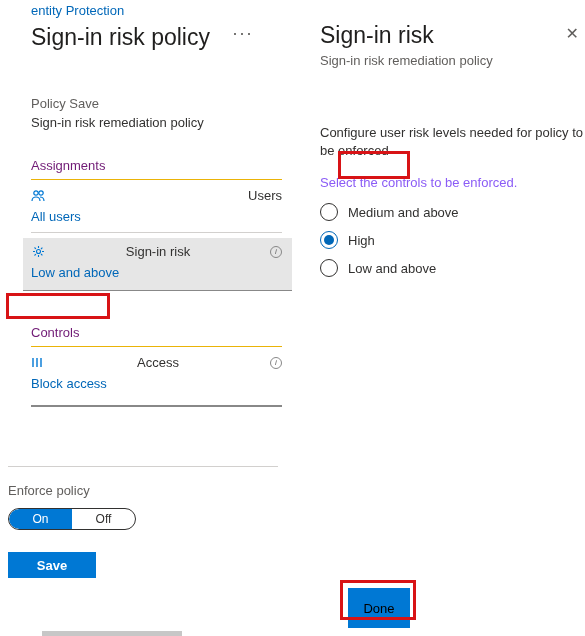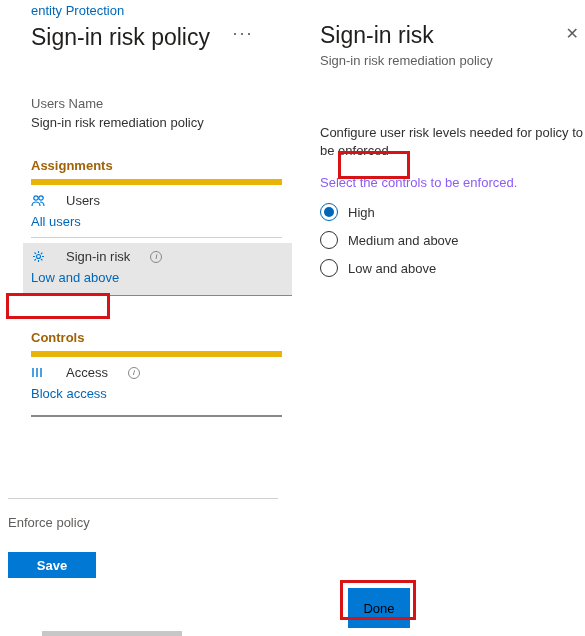--- a/index.html
+++ b/index.html
@@ -6,22 +6,22 @@
 body { font-family: "Segoe UI", Arial, sans-serif; font-size: 13px; color: #323130; background: #fff; width: 585px; height: 636px; overflow: hidden; position: relative; }
 .left { position: absolute; left: 12px; top: 0; width: 280px; height: 492px; padding: 0 10px 0 19px; }
 .right { position: absolute; left: 320px; top: 0; width: 265px; height: 636px; padding: 22px 0 0 0; }
 .breadcrumb { color: #0067b8; font-size: 13px; padding: 3px 0 6px 0; white-space: nowrap; overflow: hidden; }
 .title-row { display: flex; align-items: center; gap: 22px; }
 .title { font-size: 23px; font-weight: 400; color: #201f1e; }
 .more-icon { color: #605e5c; font-size: 18px; position: relative; top: -4px; letter-spacing: 1px; }
 .field-label { color: #605e5c; font-size: 13px; margin-top: 45px; }
 .field-label2 { color: #605e5c; font-size: 13px; margin-top: 6px; }
 .field-value { color: #323130; font-size: 13px; margin-top: 4px; }
-.section-label { color: #a16207; font-size: 13px; margin-top: 28px; padding-bottom: 6px; border-bottom: 6px solid #eab308; font-weight: bold; }
-.row { display: flex; align-items: center; gap: 20px; padding: 8px 0 2px 0; }
+.section-label { color: #701a75; font-size: 13px; margin-top: 28px; padding-bottom: 6px; border-bottom: 1px solid #eab308; }
+.row { display: flex; align-items: center; gap: 5px; padding: 8px 0 2px 0; justify-content: space-between; }
 .row.selected { background: #e6e6e6; margin: 5px -10px 0 -8px; padding: 6px 10px 2px 8px; }
 .link { color: #0067b8; font-size: 13px; padding: 4px 0 0 0; cursor: pointer; }
 .link.selected{ background: #e6e6e6; margin: 0 -10px 0 -8px; padding: 4px 10px 10px 8px; border-bottom: 1.5px solid #888; }
 .icon { width: 15px; height: 13px; display: inline-flex; align-items: center; justify-content: center; }
 .info-icon { width: 12px; height: 12px; border: 1px solid #888; border-radius: 50%; font-size: 8px; color: #666; display: inline-flex; align-items: center; justify-content: center; font-style: italic; }
 .sep { height: 1.5px; background: #888; margin-top: 14px; }
 .sep-light { height: 1px; background: #d2d0ce; margin-top: 8px; }
 .toggle { margin-top: 10px; width: 128px; height: 22px; border: 1px solid #323130; border-radius: 11px; display: flex; align-items: center; cursor: pointer; overflow: hidden; }
 .toggle-on { flex: 1; background: #0078d4; color: #fff; height: 100%; display: flex; align-items: center; justify-content: center; font-size: 12px; border-radius: 10px 0 0 10px; }
 .toggle-off { flex: 1; color: #323130; height: 100%; display: flex; align-items: center; justify-content: center; font-size: 12px; }
@@ -45,21 +45,21 @@
 </head>
 <body>
 
 <div class="left">
   <div class="breadcrumb">entity Protection</div>
   <div class="title-row">
     <div class="title">Sign-in risk policy</div>
     <div class="more-icon">···</div>
   </div>
 
-  <div class="field-label">Users Name</div>
+  <div class="field-label">Policy Save</div>
   <div class="field-value">Sign-in risk remediation policy</div>
 
   <div class="section-label">Assignments</div>
 
   <div class="row">
     <span class="icon">
       <svg width="15" height="13" viewBox="0 0 15 13">
           <g fill="none" stroke="#0078d4" stroke-width="1.2">
             <circle cx="5" cy="4" r="2.2"></circle>
             <circle cx="10" cy="4" r="2.2"></circle>
@@ -99,41 +99,45 @@
     <span>Access</span>
     <span class="info-icon">i</span>
   </div>
   <div class="link">Block access</div>
   <div class="sep"></div>
 </div>
 
 <div class="enforce-area">
   <div class="sep-light" style="margin-bottom:16px"></div>
   <div class="field-label2">Enforce policy</div>
+  <div class="toggle">
+    <div class="toggle-on">On</div>
+    <div class="toggle-off">Off</div>
+  </div>
   <button class="save-btn">Save</button>
 </div>
 
 <div class="progress"></div>
 
 <div class="right">
   <div class="close-icon">✕</div>
   <div class="r-title">Sign-in risk</div>
   <div class="r-sub">Sign-in risk remediation policy</div>
   <div class="r-desc">Configure user risk levels needed for policy to be enforced</div>
   <div class="r-select">Select the controls to be enforced.</div>
   <div class="radio-group">
+    <div class="radio">
+      <span class="radio-ring"></span>
+      <span>Medium and above</span>
+    </div>
     <div class="radio checked">
       <span class="radio-ring">
           <span class="radio-dot"></span>
         </span>
       <span>High</span>
-    </div>
-    <div class="radio">
-      <span class="radio-ring"></span>
-      <span>Medium and above</span>
     </div>
     <div class="radio">
       <span class="radio-ring"></span>
       <span>Low and above</span>
     </div>
   </div>
 </div>
 
 <button class="done-btn">Done</button>
 

